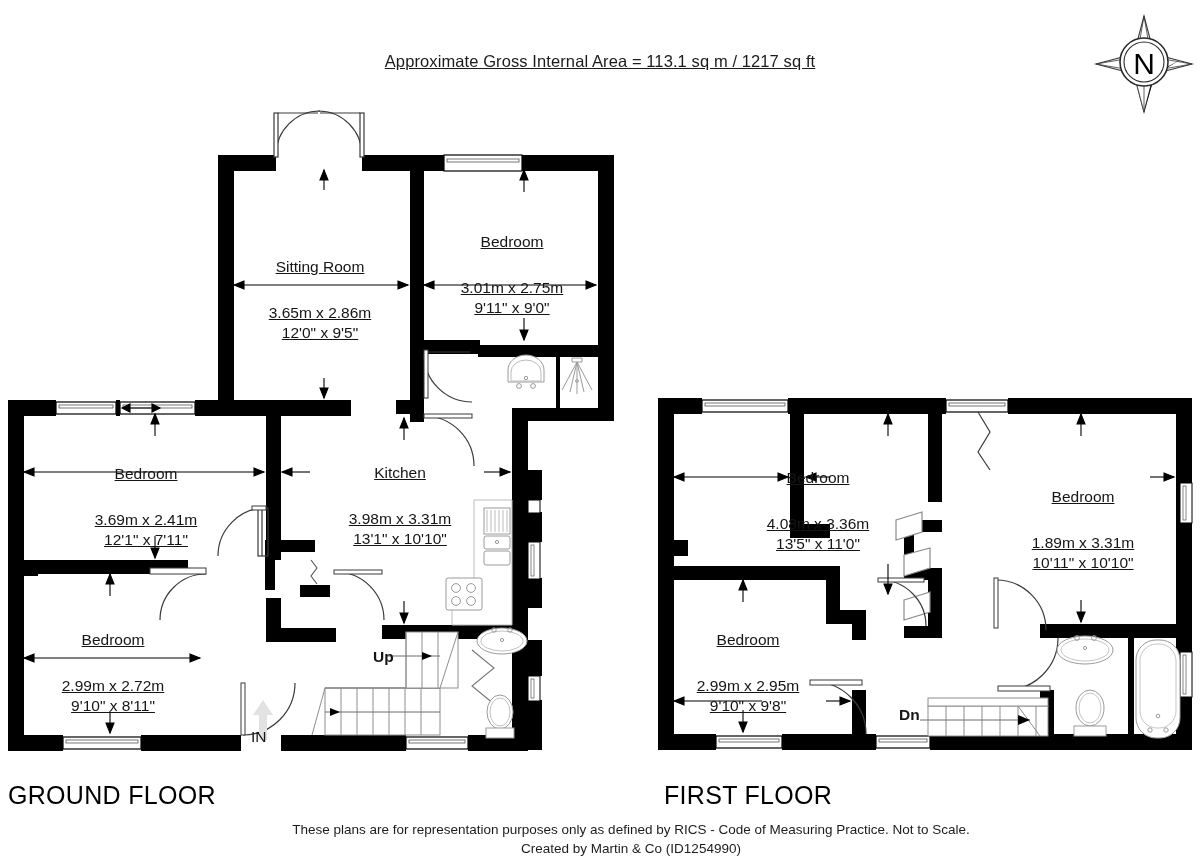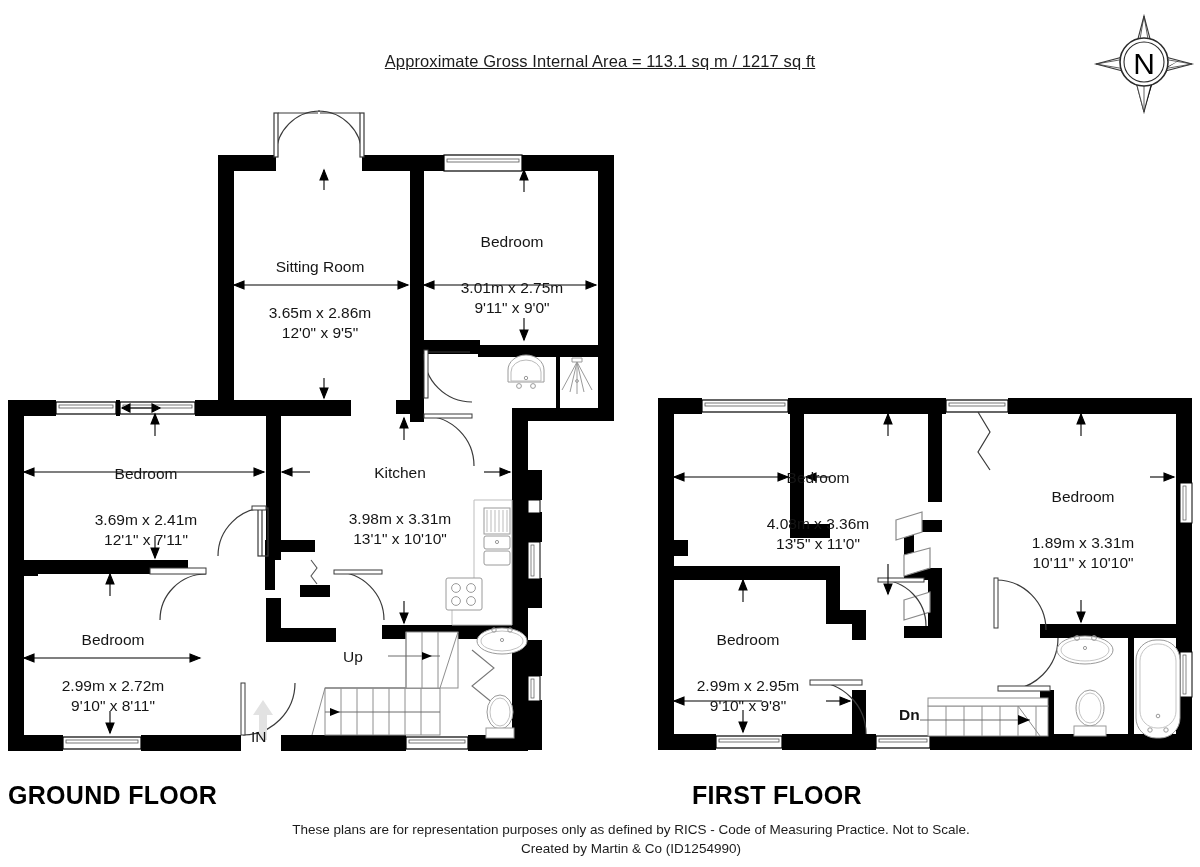--- a/index.html
+++ b/index.html
@@ -41,26 +41,26 @@
     left: 1092px;
     top: 12px;
     width: 104px;
     height: 104px;
   }
 
   
   .floor-title {
     position: absolute;
     font-size: 25px;
-    font-weight: bold;
+    font-weight: normal;
     letter-spacing: .3px;
     color: #000;
   }
   #ground-floor-title { left: 8px;   top: 781px; }
-  #first-floor-title  { left: 692px; top: 781px; }
+  #first-floor-title  { left: 664px; top: 781px; }
 
   
   #footer {
     position: absolute;
     left: 0;
     top: 820px;
     width: 1200px;
     text-align: center;
     font-size: 13.5px;
     line-height: 19px;
@@ -71,20 +71,21 @@
 
   
   .room-label {
     position: absolute;
     text-align: center;
     font-size: 15.5px;
     line-height: 20.5px;
     color: #151515;
     white-space: nowrap;
     transform: translateX(-50%);
+    text-decoration: underline;
   }
   .room-label .rl-name { display: block; }
   .room-label .rl-m    { display: block; margin-top: 25px; }
   .room-label .rl-ft   { display: block; }
 
   .mini-label {
     position: absolute;
     font-size: 15.5px;
     color: #151515;
     white-space: nowrap;
@@ -568,21 +569,21 @@
     <span class="rl-m">2.99m x 2.72m</span>
     <span class="rl-ft">9'10" x 8'11"</span>
   </div>
 
   <div class="room-label" style="left:400px; top:463px;">
     <span class="rl-name">Kitchen</span>
     <span class="rl-m">3.98m x 3.31m</span>
     <span class="rl-ft">13'1" x 10'10"</span>
   </div>
 
-  <div class="mini-label" style="left:343px; top:648px;">Up</div>
+  <div class="mini-label" style="left:373px; top:648px;font-weight:bold;">Up</div>
   <div class="mini-label" style="left:251px; top:728px;text-align:center;">IN</div>
 
   <div class="room-label" style="left:818px; top:468px;">
     <span class="rl-name">Bedroom</span>
     <span class="rl-m">4.08m x 3.36m</span>
     <span class="rl-ft">13'5" x 11'0"</span>
   </div>
 
   <div class="room-label" style="left:1083px; top:487px;">
     <span class="rl-name">Bedroom</span>

